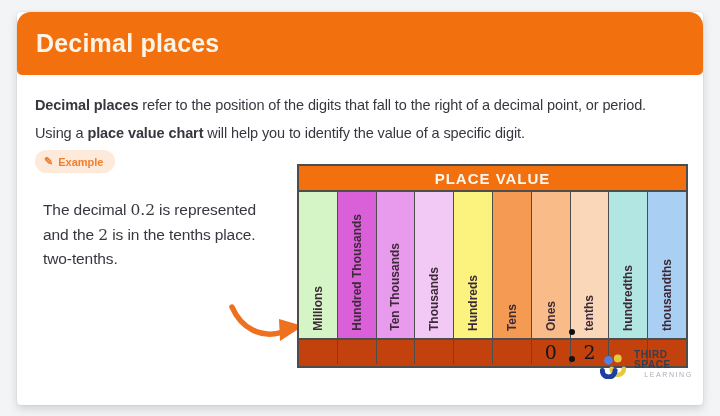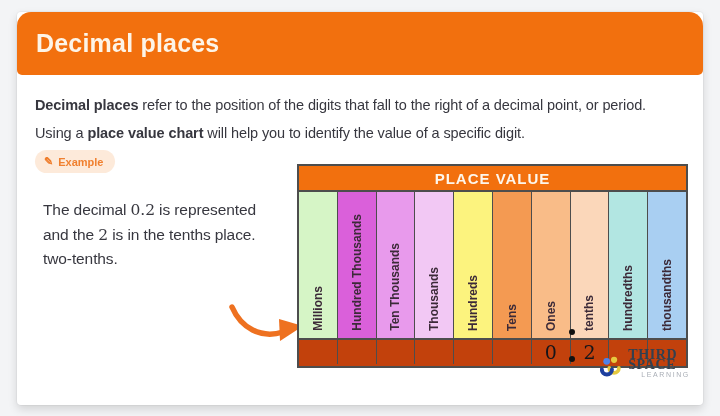--- a/index.html
+++ b/index.html
@@ -56,21 +56,21 @@
     font-family:"DejaVu Serif", serif; font-size:19px; color:#15151a; }
   .pv-cell:last-child { border-right:none; }
   .dot { position:absolute; width:6px; height:6px; border-radius:50%; background:#111;
     transform:translateX(-50%); }
   .dot1 { left:273px; top:163px; }
   .dot2 { left:273px; top:190px; }
 
   
   .logo { position:absolute; left:583px; top:338px; display:flex; align-items:center; gap:6px; }
   .logo-text { display:flex; flex-direction:column; align-items:center; line-height:10px; }
-  .logo-l1 { font-size:14px; font-weight:bold; color:#33404f; letter-spacing:.6px;font-family:Liberation Serif, serif; }
+  .logo-l1 { font-size:10px; font-weight:bold; color:#33404f; letter-spacing:.6px; }
   .logo-l2 { font-size:7px; color:#a9aeb6; letter-spacing:1.6px; }
 </style>
 </head>
 <body>
 
 <div class="card">
 
   <div class="hdr">
     <div class="hdr-title">Decimal places</div>
   </div>

